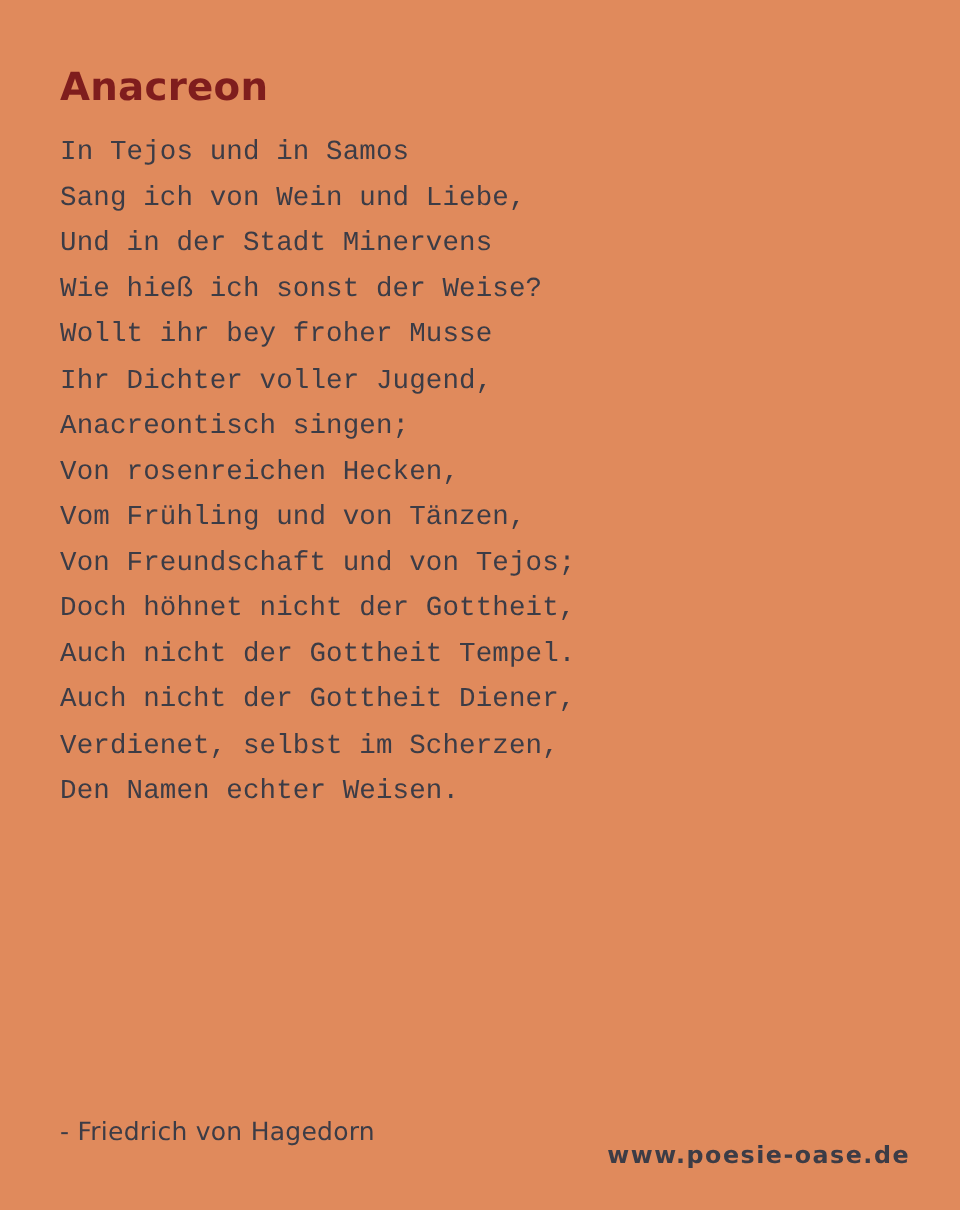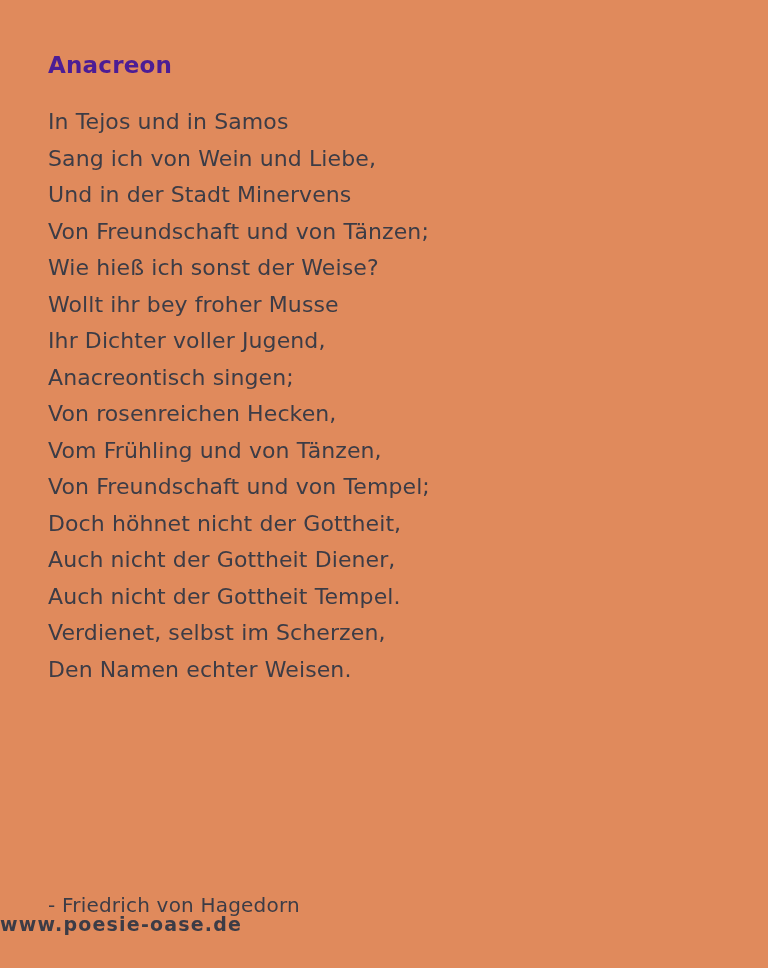--- a/index.html
+++ b/index.html
@@ -16,30 +16,31 @@
   .page {
     position: relative;
     width: 768px;
     height: 968px;
     box-sizing: border-box;
   }
   .poem-title {
     position: absolute;
     left: 48px;
     top: 52px;
-    font-size: 23px;
+    font-size: 31px;
     font-weight: bold;
-    color: #4c1d95;
+    color: #7f1d1d;
     letter-spacing: 0.2px;
   }
   .poem-body {
     position: absolute;
     left: 48px;
     top: 104px;
     width: 600px;
+    font-family: Liberation Mono, monospace;
   }
   .poem-line {
     font-size: 22px;
     line-height: 36.5px;
     color: #3c3c46;
     white-space: pre;
     letter-spacing: 0.1px;
   }
   .poem-author {
     position: absolute;
@@ -47,48 +48,48 @@
     top: 893px;
     font-size: 20px;
     color: #3c3c46;
     letter-spacing: 0.2px;
   }
   .site-url {
     position: absolute;
     left: 0;
     right: 40px;
     top: 913px;
+    text-align: right;
     font-size: 19px;
     font-weight: bold;
     color: #3c3c46;
     letter-spacing: 1.2px;
   }
 </style>
 </head>
 <body>
 
 <div class="page">
 
   <div class="poem-title">Anacreon</div>
 
   <div class="poem-body">
     <div class="poem-line">In Tejos und in Samos</div>
     <div class="poem-line">Sang ich von Wein und Liebe,</div>
     <div class="poem-line">Und in der Stadt Minervens</div>
-    <div class="poem-line">Von Freundschaft und von Tänzen;</div>
     <div class="poem-line">Wie hieß ich sonst der Weise?</div>
     <div class="poem-line">Wollt ihr bey froher Musse</div>
     <div class="poem-line">Ihr Dichter voller Jugend,</div>
     <div class="poem-line">Anacreontisch singen;</div>
     <div class="poem-line">Von rosenreichen Hecken,</div>
     <div class="poem-line">Vom Frühling und von Tänzen,</div>
-    <div class="poem-line">Von Freundschaft und von Tempel;</div>
+    <div class="poem-line">Von Freundschaft und von Tejos;</div>
     <div class="poem-line">Doch höhnet nicht der Gottheit,</div>
+    <div class="poem-line">Auch nicht der Gottheit Tempel.</div>
     <div class="poem-line">Auch nicht der Gottheit Diener,</div>
-    <div class="poem-line">Auch nicht der Gottheit Tempel.</div>
     <div class="poem-line">Verdienet, selbst im Scherzen,</div>
     <div class="poem-line">Den Namen echter Weisen.</div>
   </div>
 
   <div class="poem-author">- Friedrich von Hagedorn</div>
 
   <div class="site-url">www.poesie-oase.de</div>
 
 </div>
 

